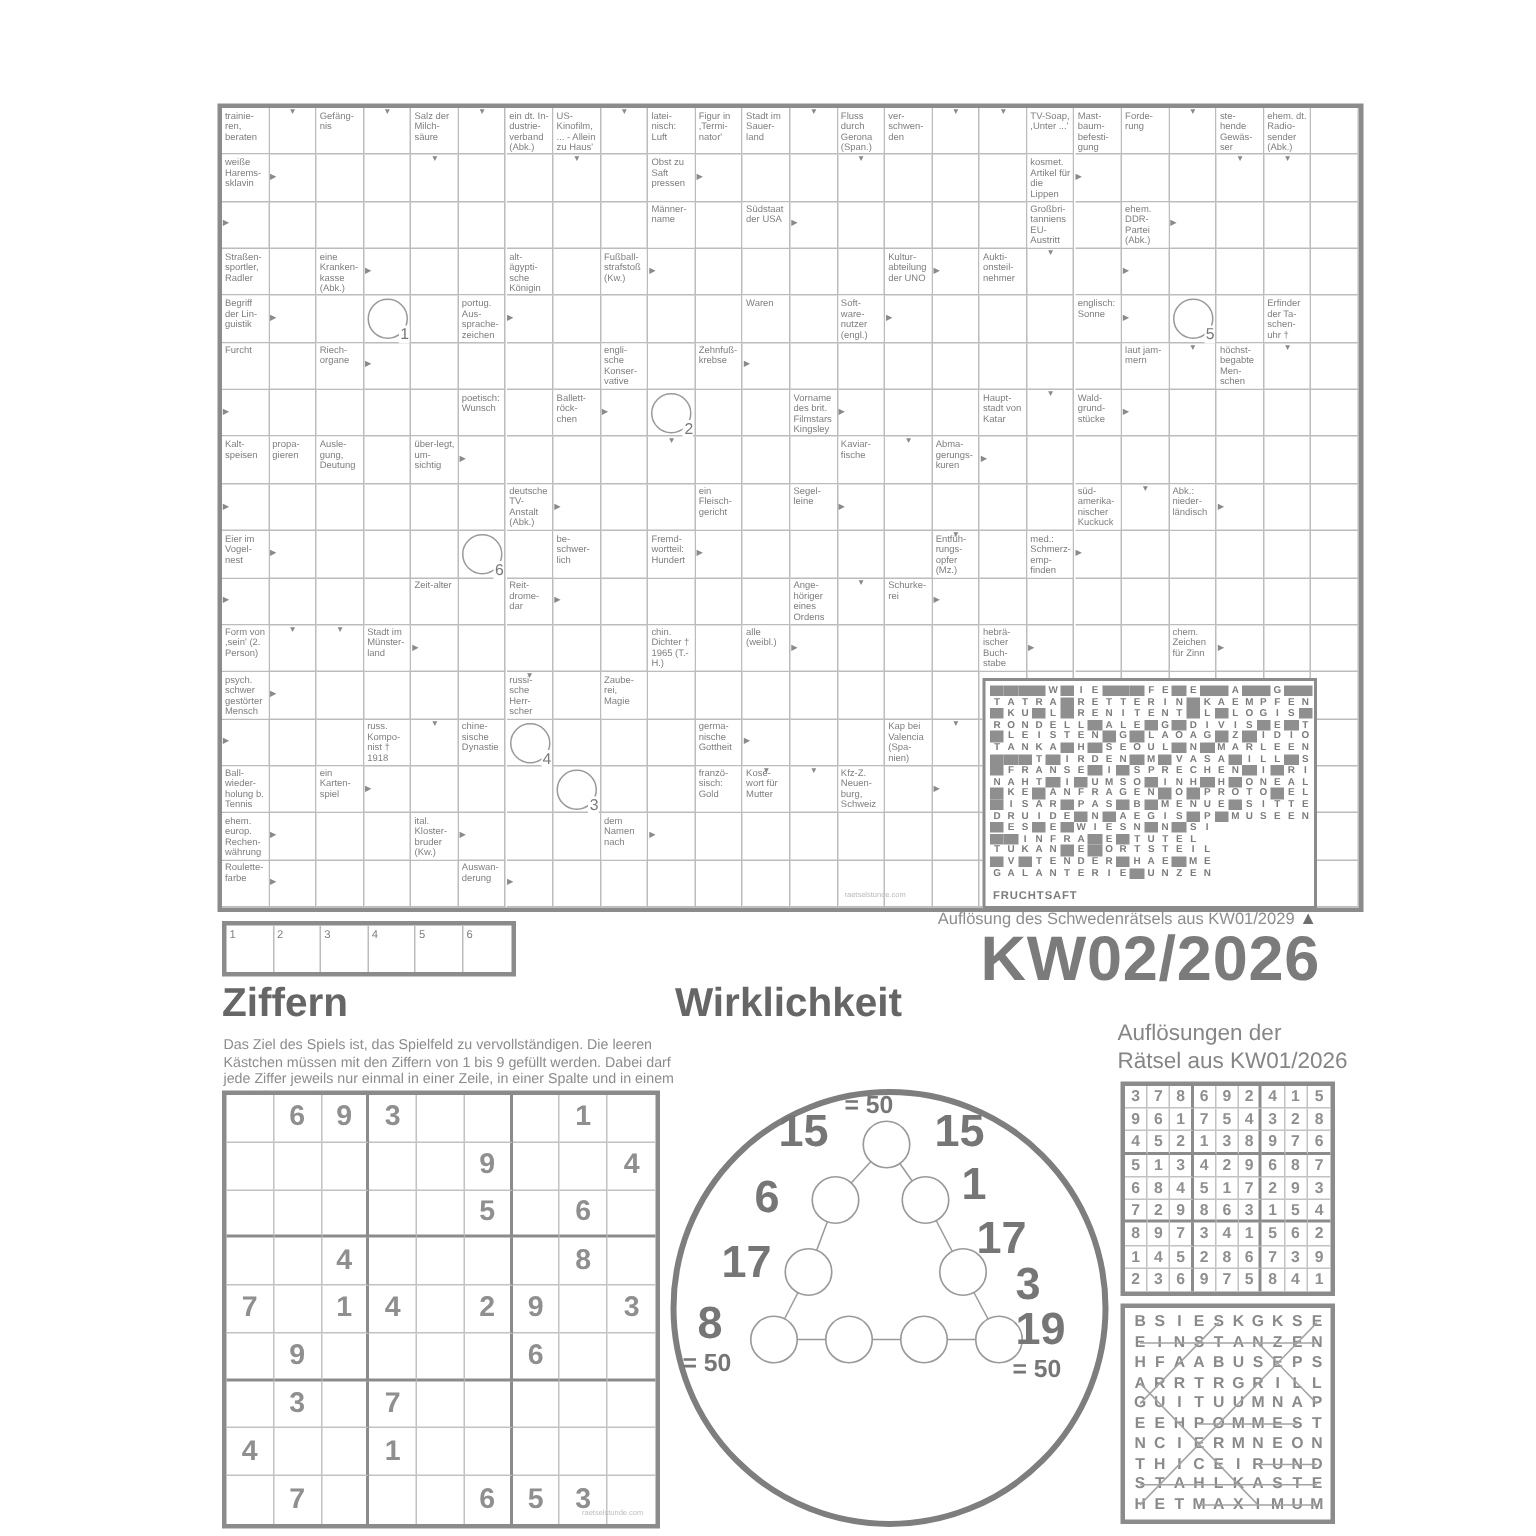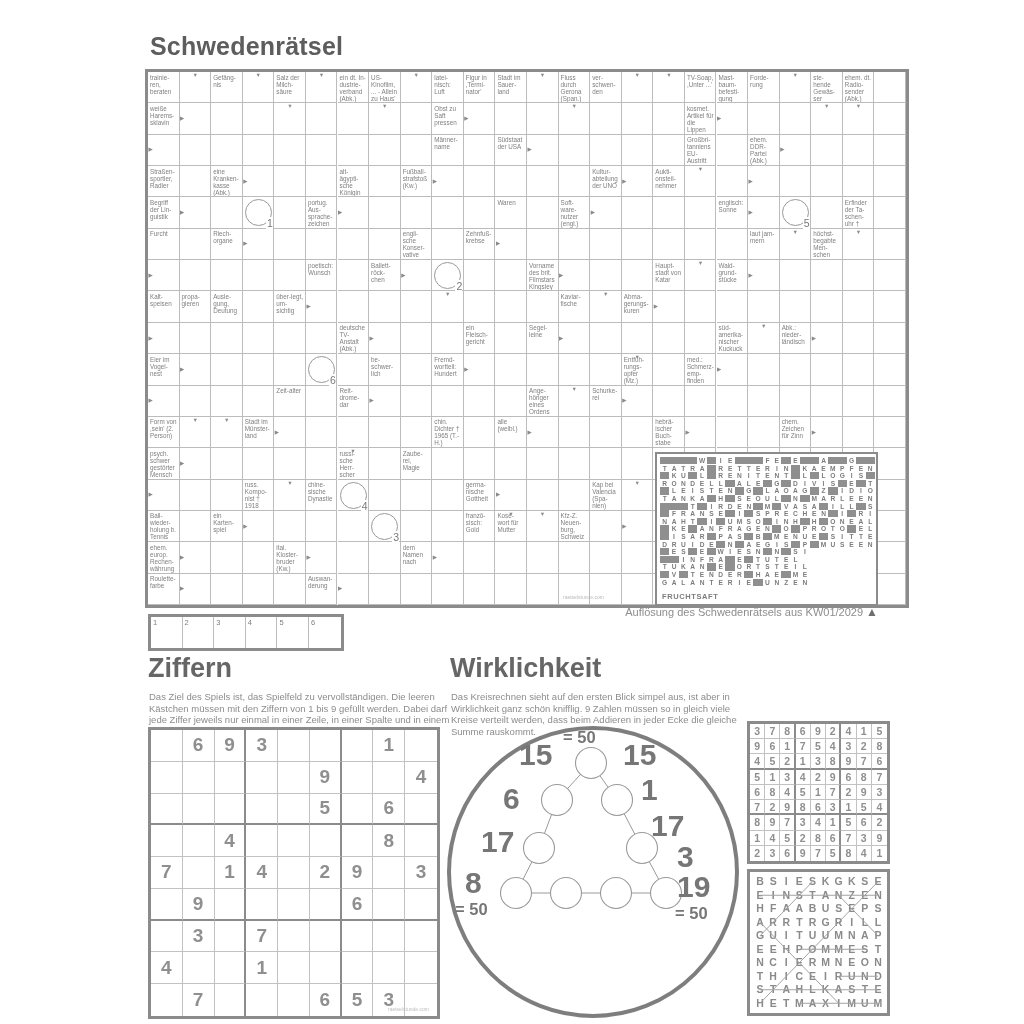--- a/index.html
+++ b/index.html
@@ -58,21 +58,20 @@
   
   .sol-head{position:absolute;left:745px;top:679px;font-size:15px;line-height:19px;color:#868686;}
   #wordsearch{position:absolute;left:747px;top:869px;width:143px;height:147px;border:3px solid var(--heavy);background:#fff;}
   .ws-letter{position:absolute;width:13.1px;height:13.5px;text-align:center;font-size:10.5px;line-height:13.5px;font-weight:700;color:#8a8a8a;}
 </style>
 </head>
 <body>
 
 <div class="page">
 
-  <h1 class="page-title">Schwedenrätsel</h1>
 
   <div id="crossword">
     <div id="inset">
       <div id="inset-rows">
           <div class="inset-row">
             <span class="inset-ch inset-block"></span>
             <span class="inset-ch inset-block"></span>
             <span class="inset-ch inset-block"></span>
             <span class="inset-ch inset-block"></span>
             <span class="inset-ch">W</span>
@@ -1096,20 +1095,21 @@
       <div class="ans-box">3</div>
       <div class="ans-box">4</div>
       <div class="ans-box">5</div>
       <div class="ans-box">6</div>
     </div>
 
   <div class="footer-note">
     <span>Auflösung des Schwedenrätsels aus KW01/2029</span>
     <span class="tri">▲</span>
   </div>
+  <div class="issue-title">KW02/2026</div>
 
   <div class="section-head" style="left:148px;top:653px;">Ziffern</div>
   <p class="desc" style="left:149px;top:691px;width:308px;">Das Ziel des Spiels ist, das Spielfeld zu vervollständigen. Die leeren Kästchen müssen mit den Ziffern von 1 bis 9 gefüllt werden. Dabei darf jede Ziffer jeweils nur einmal in einer Zeile, in einer Spalte und in einem Block à 3x3 Felder vorkommen.</p>
   <div id="sudoku">
       <div class="su-cell" style="left: 0px; top: 0px; width: 31.7778px; height: 31.7778px; border-right: 1px solid rgb(194, 194, 194); border-bottom: 1px solid rgb(194, 194, 194);"></div>
       <div class="su-cell" style="left: 31.7778px; top: 0px; width: 31.7778px; height: 31.7778px; border-right: 1px solid rgb(194, 194, 194); border-bottom: 1px solid rgb(194, 194, 194);">6</div>
       <div class="su-cell" style="left: 63.5556px; top: 0px; width: 31.7778px; height: 31.7778px; border-right: 2px solid rgb(139, 139, 139); border-bottom: 1px solid rgb(194, 194, 194);">9</div>
       <div class="su-cell" style="left: 95.3333px; top: 0px; width: 31.7778px; height: 31.7778px; border-right: 1px solid rgb(194, 194, 194); border-bottom: 1px solid rgb(194, 194, 194);">3</div>
       <div class="su-cell" style="left: 127.111px; top: 0px; width: 31.7778px; height: 31.7778px; border-right: 1px solid rgb(194, 194, 194); border-bottom: 1px solid rgb(194, 194, 194);"></div>
       <div class="su-cell" style="left: 158.889px; top: 0px; width: 31.7778px; height: 31.7778px; border-right: 2px solid rgb(139, 139, 139); border-bottom: 1px solid rgb(194, 194, 194);"></div>
@@ -1185,21 +1185,20 @@
       <div class="su-cell" style="left: 95.3333px; top: 254.222px; width: 31.7778px; height: 31.7778px; border-right: 1px solid rgb(194, 194, 194); border-bottom: none;"></div>
       <div class="su-cell" style="left: 127.111px; top: 254.222px; width: 31.7778px; height: 31.7778px; border-right: 1px solid rgb(194, 194, 194); border-bottom: none;"></div>
       <div class="su-cell" style="left: 158.889px; top: 254.222px; width: 31.7778px; height: 31.7778px; border-right: 2px solid rgb(139, 139, 139); border-bottom: none;">6</div>
       <div class="su-cell" style="left: 190.667px; top: 254.222px; width: 31.7778px; height: 31.7778px; border-right: 1px solid rgb(194, 194, 194); border-bottom: none;">5</div>
       <div class="su-cell" style="left: 222.444px; top: 254.222px; width: 31.7778px; height: 31.7778px; border-right: 1px solid rgb(194, 194, 194); border-bottom: none;">3</div>
       <div class="su-cell" style="left: 254.222px; top: 254.222px; width: 31.7778px; height: 31.7778px; border-right: none; border-bottom: none;"></div>
     </div>
   <div class="su-watermark">raetselstunde.com</div>
 
   <div class="section-head" style="left:450px;top:653px;">Wirklichkeit</div>
-  <p class="desc" style="left:451px;top:691px;width:302px;">Das Kreisrechnen sieht auf den ersten Blick simpel aus, ist aber in Wirklichkeit ganz schön knifflig. 9 Zahlen müssen so in gleich viele Kreise verteilt werden, dass beim Addieren in jeder Ecke die gleiche Summe rauskommt.</p>
 
   <div id="kreis">
     <svg id="kreis-svg" width="284" height="284" viewBox="0 0 284 284">
         <line x1="140" y1="33" x2="106" y2="70" stroke="#9a9a9a" stroke-width="1"></line>
         <line x1="106" y1="70" x2="88" y2="118" stroke="#9a9a9a" stroke-width="1"></line>
         <line x1="88" y1="118" x2="65" y2="163" stroke="#9a9a9a" stroke-width="1"></line>
         <line x1="140" y1="33" x2="166" y2="70" stroke="#9a9a9a" stroke-width="1"></line>
         <line x1="166" y1="70" x2="191" y2="118" stroke="#9a9a9a" stroke-width="1"></line>
         <line x1="191" y1="118" x2="215" y2="163" stroke="#9a9a9a" stroke-width="1"></line>
         <line x1="65" y1="163" x2="115" y2="163" stroke="#9a9a9a" stroke-width="1"></line>
@@ -1224,20 +1223,24 @@
         <div class="k-label k-big" style="left: 30px; top: 95px;">17</div>
         <div class="k-label k-big" style="left: 200px; top: 79px;">17</div>
         <div class="k-label k-big" style="left: 226px; top: 110px;">3</div>
         <div class="k-label k-big" style="left: 14px; top: 136px;">8</div>
         <div class="k-label k-sum" style="left: 4px; top: 170px;">= 50</div>
         <div class="k-label k-big" style="left: 226px; top: 140px;">19</div>
         <div class="k-label k-sum" style="left: 224px; top: 174px;">= 50</div>
       </div>
   </div>
 
+  <div class="sol-head">
+    <span>Auflösungen der</span><br>
+    <span>Rätsel aus KW01/2026</span>
+  </div>
   <div id="sol-sudoku">
       <div class="su-cell" style="left: 0px; top: 0px; width: 15.2222px; height: 15.2222px; border-right: 1px solid rgb(194, 194, 194); border-bottom: 1px solid rgb(194, 194, 194);">3</div>
       <div class="su-cell" style="left: 15.2222px; top: 0px; width: 15.2222px; height: 15.2222px; border-right: 1px solid rgb(194, 194, 194); border-bottom: 1px solid rgb(194, 194, 194);">7</div>
       <div class="su-cell" style="left: 30.4444px; top: 0px; width: 15.2222px; height: 15.2222px; border-right: 2px solid rgb(139, 139, 139); border-bottom: 1px solid rgb(194, 194, 194);">8</div>
       <div class="su-cell" style="left: 45.6667px; top: 0px; width: 15.2222px; height: 15.2222px; border-right: 1px solid rgb(194, 194, 194); border-bottom: 1px solid rgb(194, 194, 194);">6</div>
       <div class="su-cell" style="left: 60.8889px; top: 0px; width: 15.2222px; height: 15.2222px; border-right: 1px solid rgb(194, 194, 194); border-bottom: 1px solid rgb(194, 194, 194);">9</div>
       <div class="su-cell" style="left: 76.1111px; top: 0px; width: 15.2222px; height: 15.2222px; border-right: 2px solid rgb(139, 139, 139); border-bottom: 1px solid rgb(194, 194, 194);">2</div>
       <div class="su-cell" style="left: 91.3333px; top: 0px; width: 15.2222px; height: 15.2222px; border-right: 1px solid rgb(194, 194, 194); border-bottom: 1px solid rgb(194, 194, 194);">4</div>
       <div class="su-cell" style="left: 106.556px; top: 0px; width: 15.2222px; height: 15.2222px; border-right: 1px solid rgb(194, 194, 194); border-bottom: 1px solid rgb(194, 194, 194);">1</div>
       <div class="su-cell" style="left: 121.778px; top: 0px; width: 15.2222px; height: 15.2222px; border-right: none; border-bottom: 1px solid rgb(194, 194, 194);">5</div>

